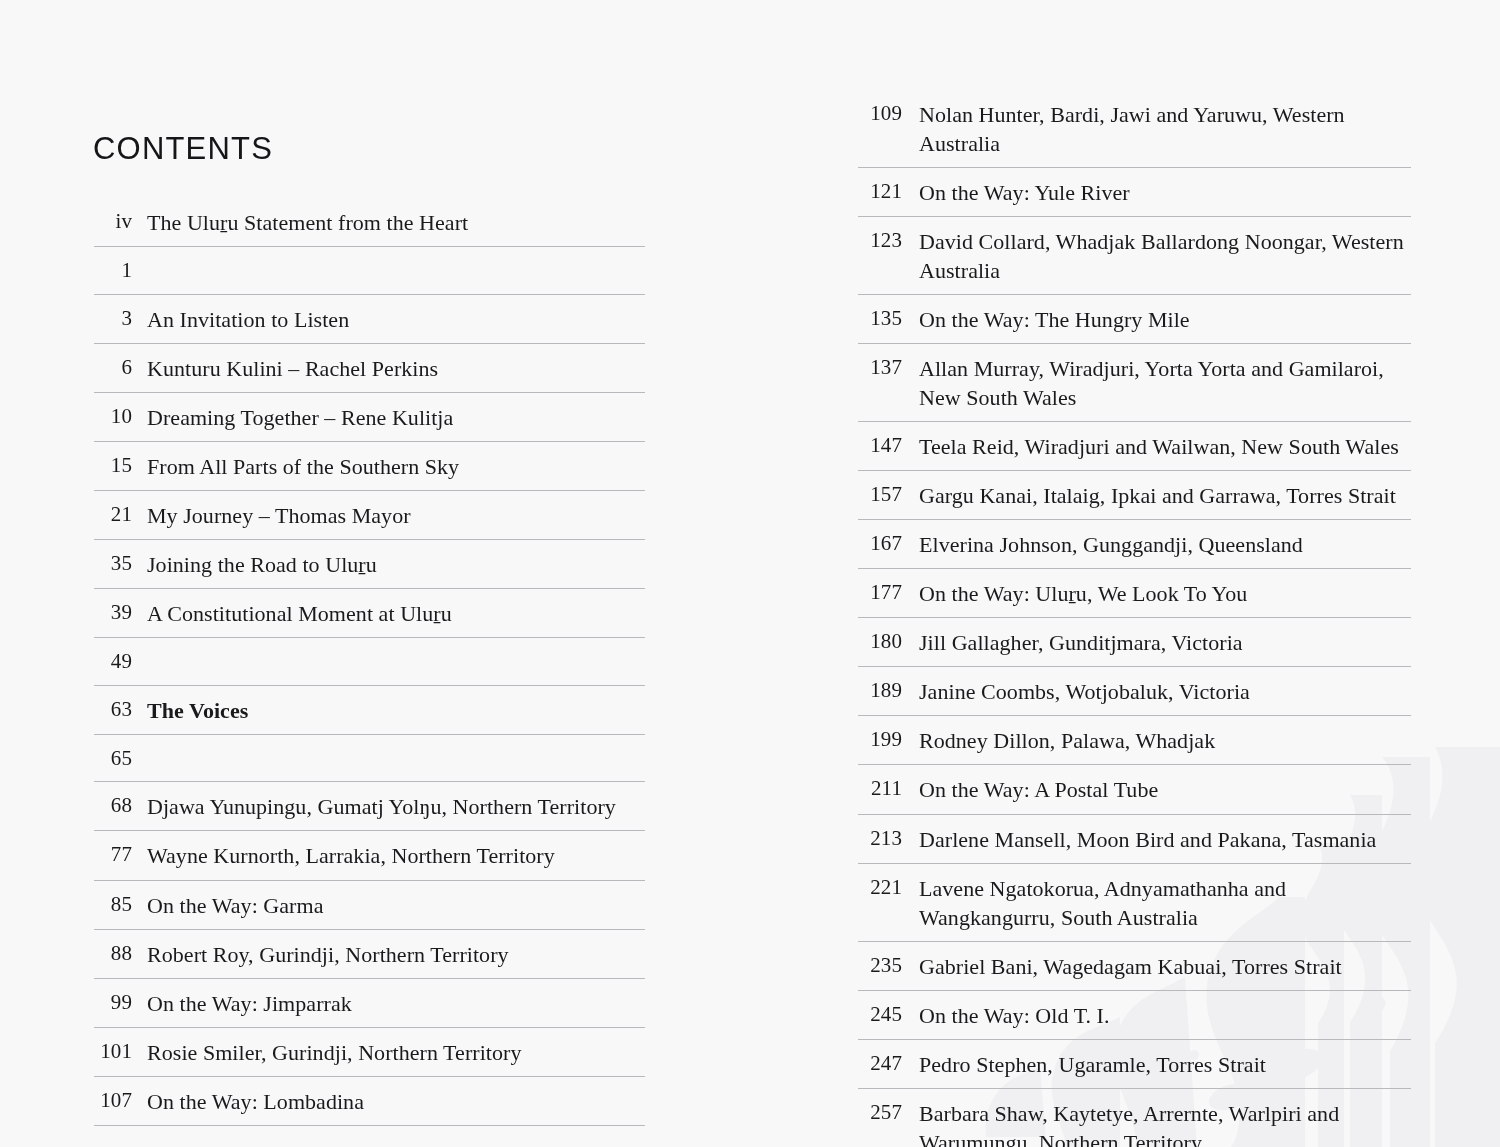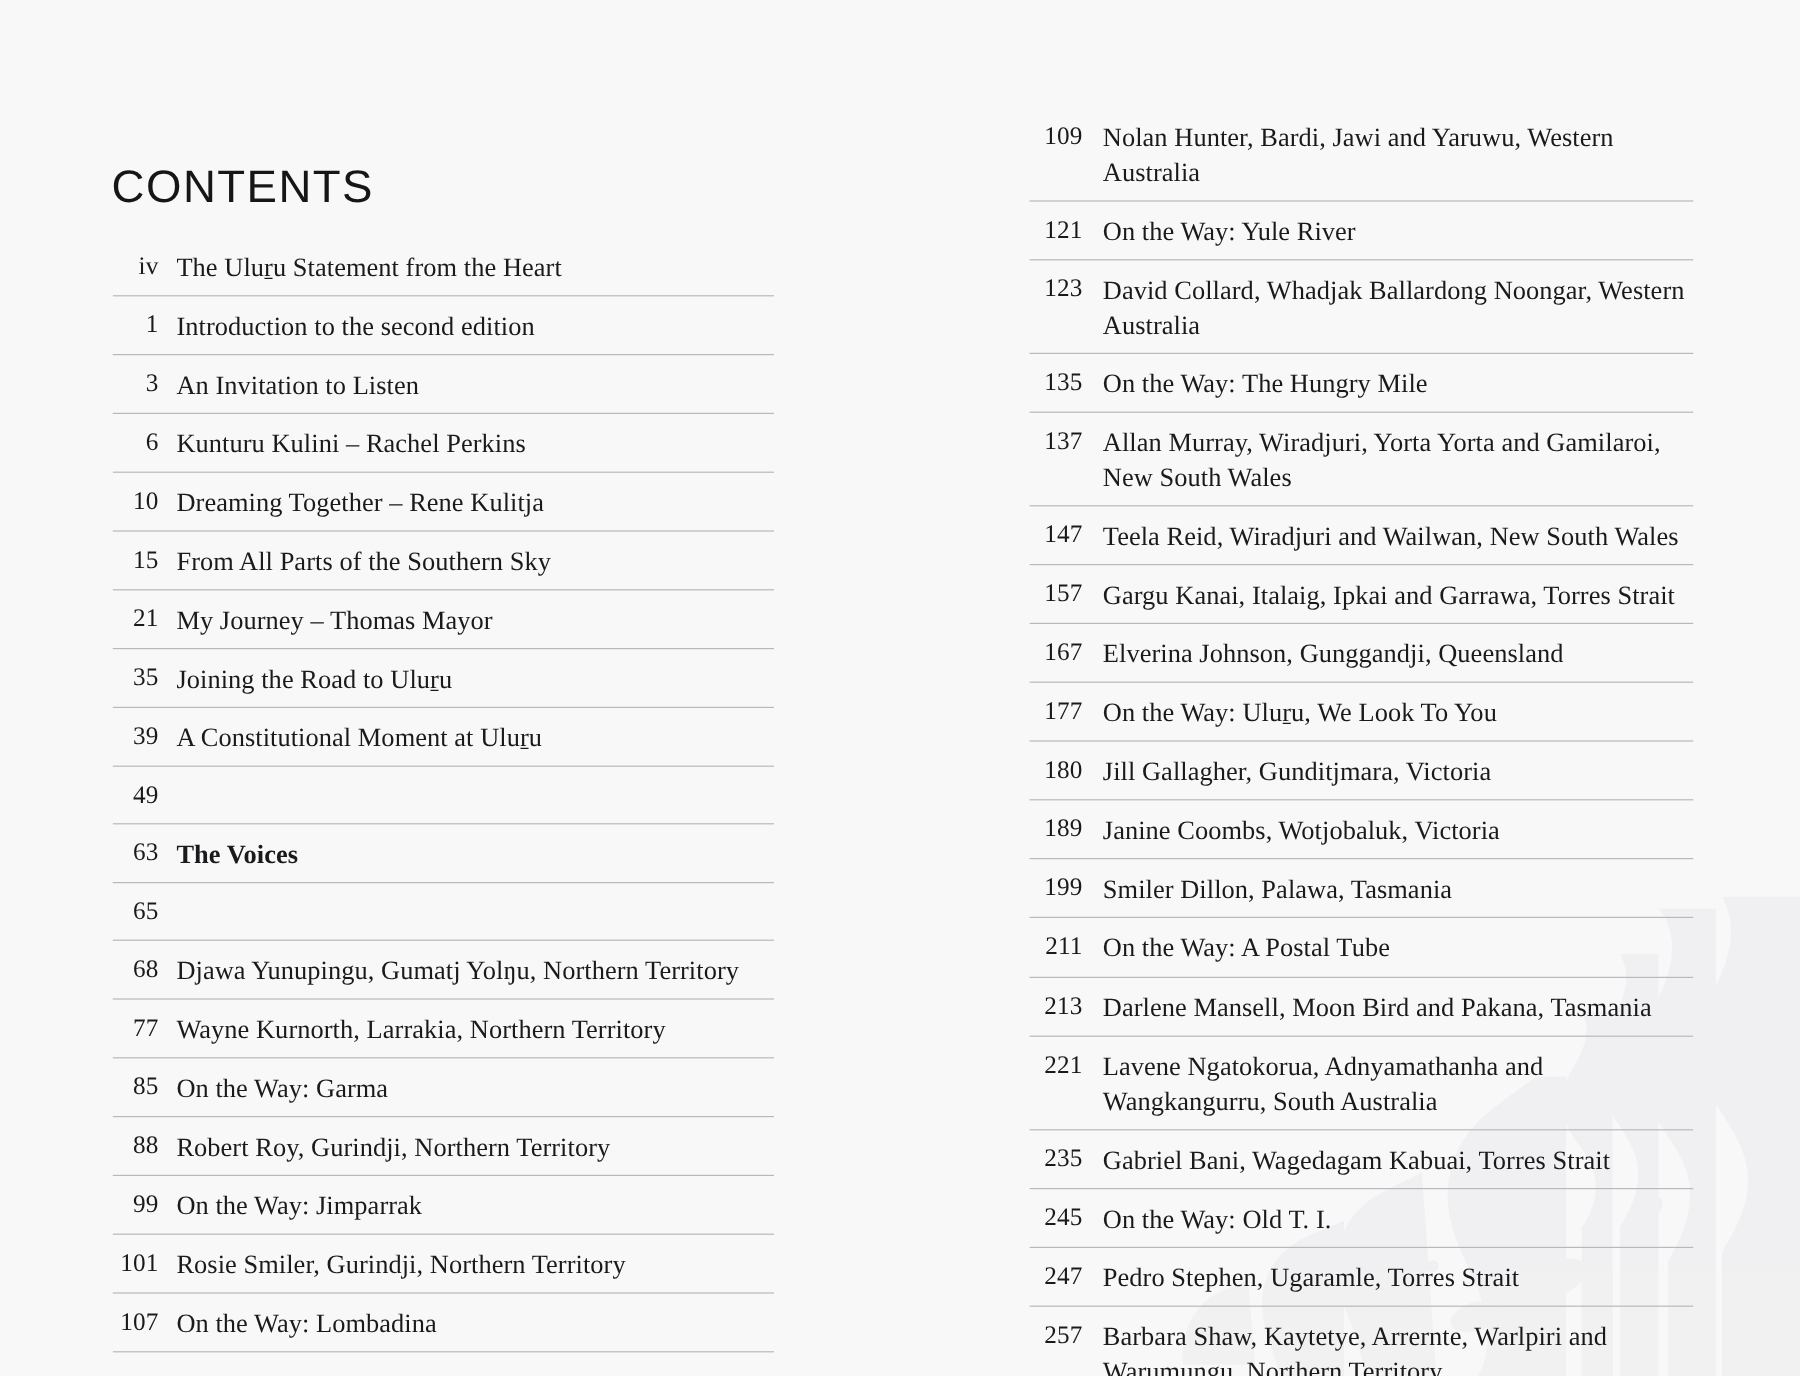--- a/index.html
+++ b/index.html
@@ -36,21 +36,21 @@
     z-index: 1;
   }
 
   
   #contents-heading {
     position: absolute;
     left: 93px;
     top: 112px;
     font-family: "Liberation Sans", "DejaVu Sans", sans-serif;
     font-weight: 300;
-    font-size: 38px;
+    font-size: 31px;
     letter-spacing: 1.2px;
     color: #161618;
     line-height: 1;
     white-space: nowrap;
   }
 
   
   .toc-column {
     position: absolute;
     box-sizing: border-box;
@@ -138,21 +138,20 @@
 
   <h1 id="contents-heading">CONTENTS</h1>
 
   <div class="toc-column" id="toc-column-left">
       <div class="toc-entry">
         <span class="toc-page">iv</span>
         <span class="toc-title">The Uluṟu Statement from the Heart</span>
       </div>
       <div class="toc-entry">
         <span class="toc-page">1</span>
-        <span class="toc-title">Introduction to the second edition</span>
       </div>
       <div class="toc-entry">
         <span class="toc-page">3</span>
         <span class="toc-title">An Invitation to Listen</span>
       </div>
       <div class="toc-entry">
         <span class="toc-page">6</span>
         <span class="toc-title">Kunturu Kulini – Rachel Perkins</span>
       </div>
       <div class="toc-entry">
@@ -255,21 +254,21 @@
       <div class="toc-entry">
         <span class="toc-page">180</span>
         <span class="toc-title">Jill Gallagher, Gunditjmara, Victoria</span>
       </div>
       <div class="toc-entry">
         <span class="toc-page">189</span>
         <span class="toc-title">Janine Coombs, Wotjobaluk, Victoria</span>
       </div>
       <div class="toc-entry">
         <span class="toc-page">199</span>
-        <span class="toc-title">Smiler Dillon, Palawa, Tasmania</span>
+        <span class="toc-title">Rodney Dillon, Palawa, Whadjak</span>
       </div>
       <div class="toc-entry">
         <span class="toc-page">211</span>
         <span class="toc-title">On the Way: A Postal Tube</span>
       </div>
       <div class="toc-entry">
         <span class="toc-page">213</span>
         <span class="toc-title">Darlene Mansell, Moon Bird and Pakana, Tasmania</span>
       </div>
       <div class="toc-entry">

